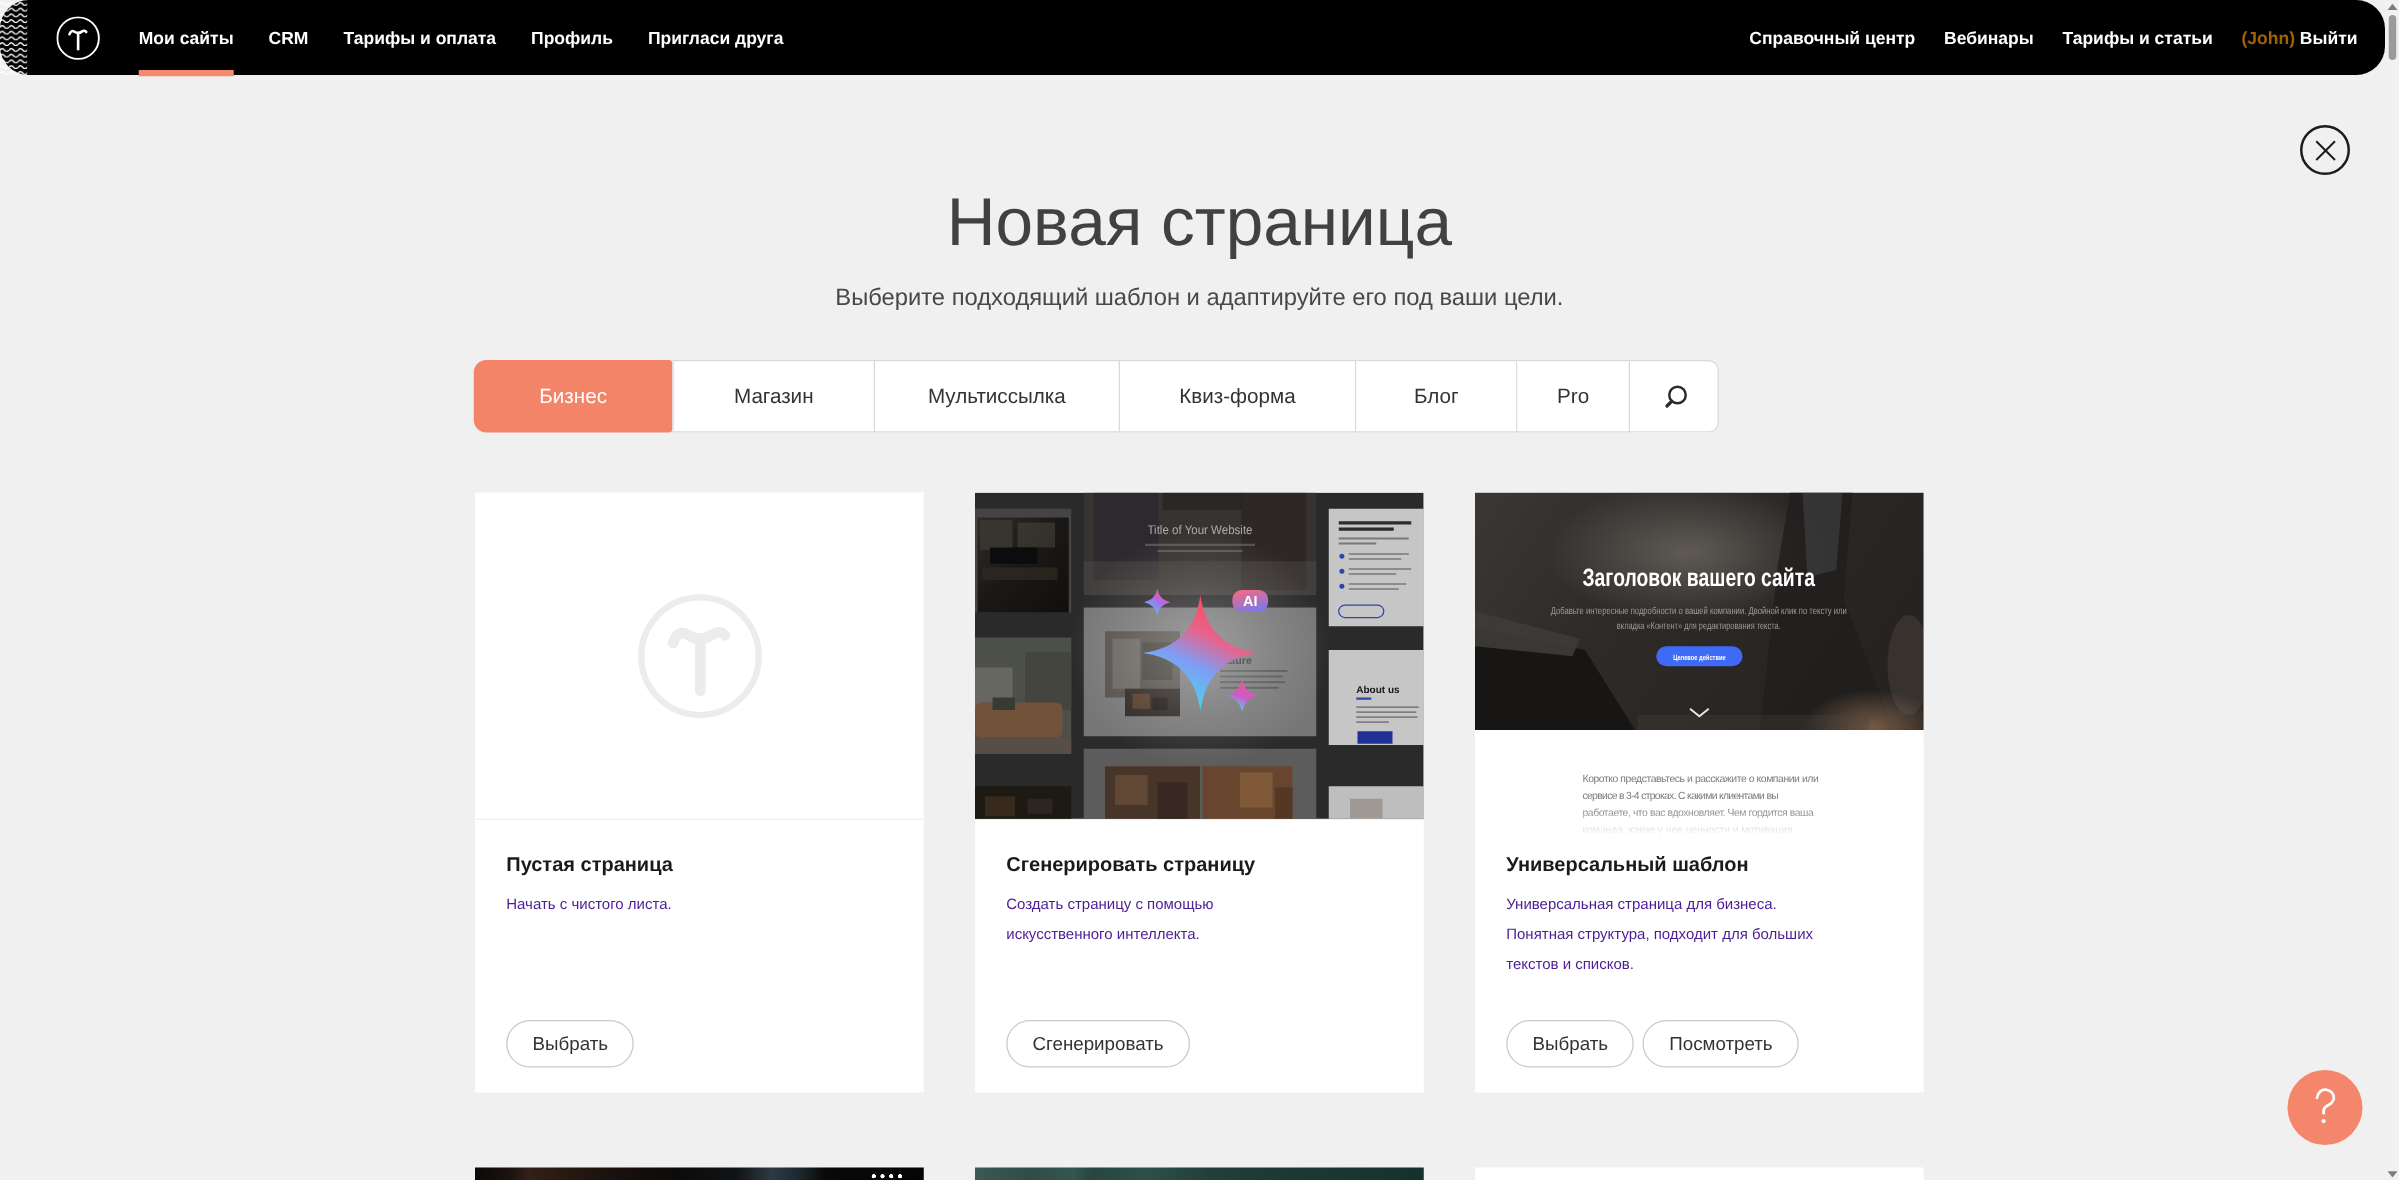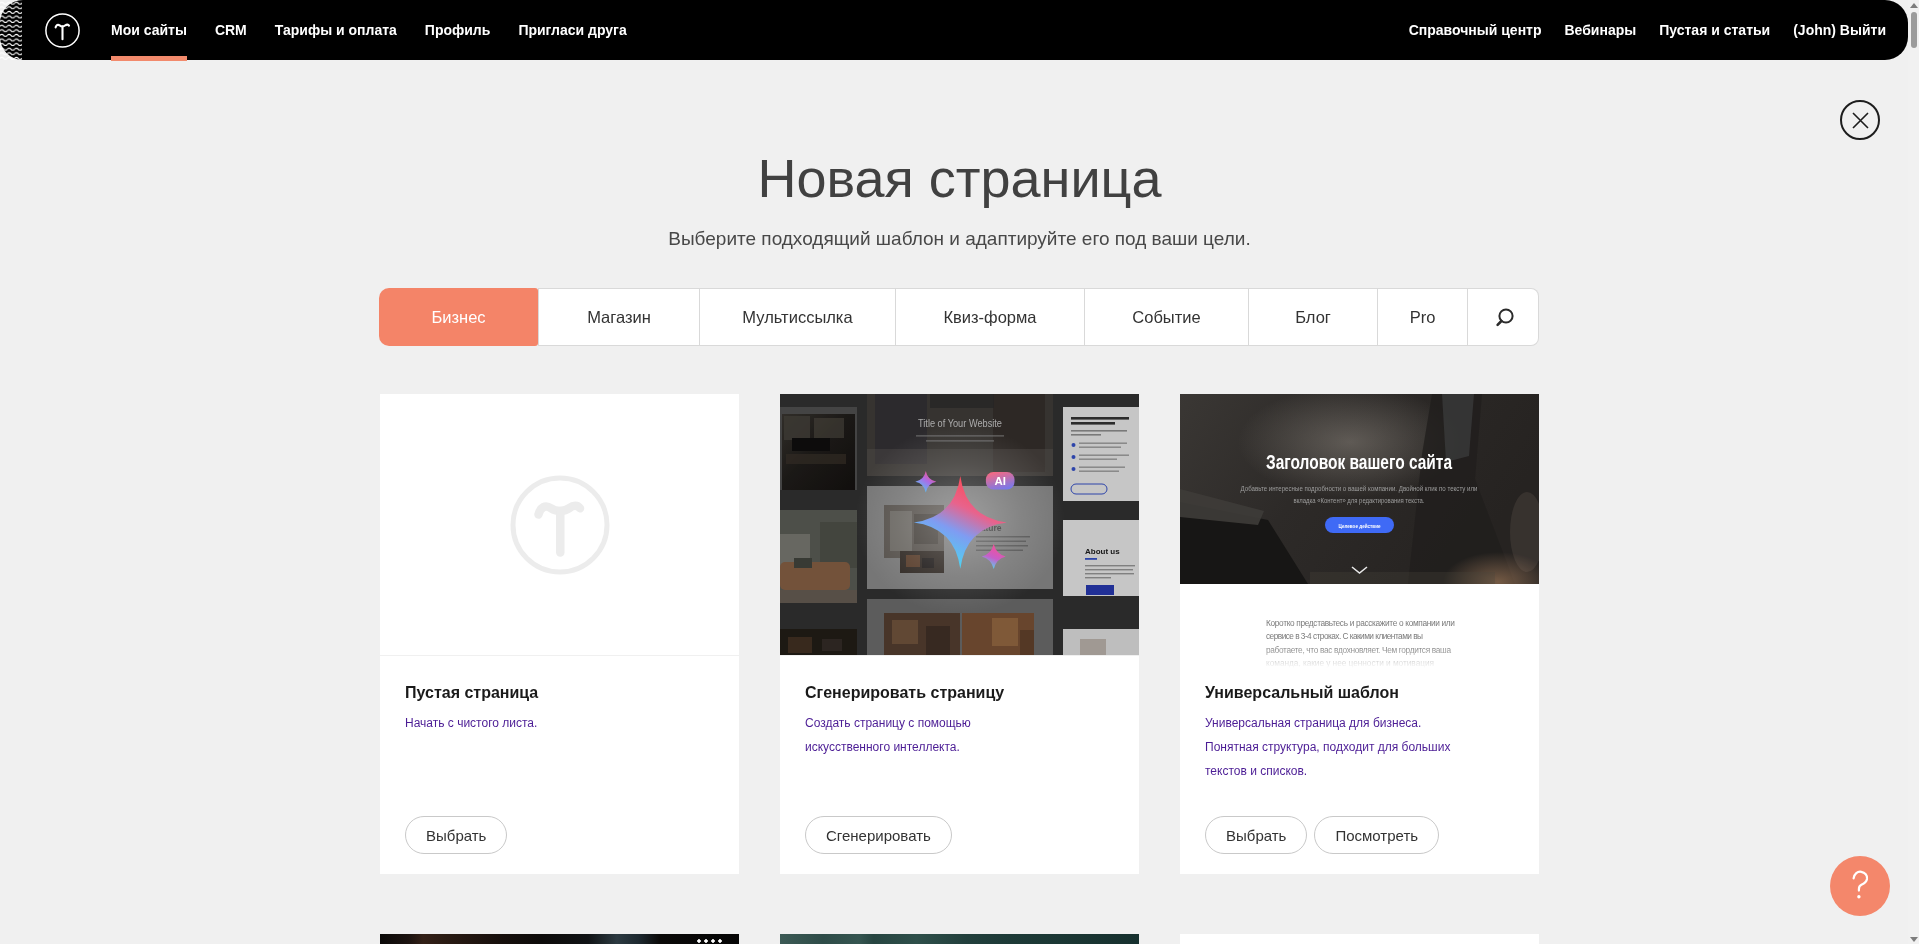--- a/index.html
+++ b/index.html
@@ -11,21 +11,21 @@
 .navbar { position:absolute; left:0; top:0; width:1908px; height:60px; background:#000;border-radius:23px; }
 .zigzag { position:absolute; left:0; top:0; }
 .logo { position:absolute; left:45px; top:13px; }
 .nav-left { position:absolute; left:111px; top:0; height:60px; display:flex; }
 .nav-right { position:absolute; right:22px; top:0; height:52px; display:flex; }
 .nav-item { position:relative; height:60px; line-height:60px; color:#fff; font-size:14px;
   font-weight:bold; margin-right:28px; white-space:nowrap; }
 .nav-right .nav-item { margin-right:0; margin-left:23px; }
 .nav-item.active:after { content:""; position:absolute; left:0; right:0; bottom:-1px; height:5px;
   background:#f28a6c; }
-.john { color:#ffffff; }
+.john { color:#a16207; }
 
 
 .sbar { position:absolute; right:0; top:0; width:11px; height:944px; background:#f1f1f1; }
 .sbar .up { position:absolute; top:3px; left:2px; width:0; height:0;
   border-left:4px solid transparent; border-right:4px solid transparent; border-bottom:5px solid #7d7d7d; }
 .sbar .down { position:absolute; bottom:2px; left:2px; width:0; height:0;
   border-left:4px solid transparent; border-right:4px solid transparent; border-top:5px solid #7d7d7d; }
 .sbar .thumb { position:absolute; top:12px; left:2.5px; width:6px; height:36px; border-radius:3px; background:#9b9b9b; }
 
 
@@ -84,40 +84,39 @@
   <div class="nav-left">
     <div class="nav-item active">Мои сайты</div>
     <div class="nav-item">CRM</div>
     <div class="nav-item">Тарифы и оплата</div>
     <div class="nav-item">Профиль</div>
     <div class="nav-item">Пригласи друга</div>
   </div>
   <div class="nav-right">
     <div class="nav-item">Справочный центр</div>
     <div class="nav-item">Вебинары</div>
-    <div class="nav-item">Пустая и статьи</div>
+    <div class="nav-item">Тарифы и статьи</div>
     <div class="nav-item"><span class="john">(John)</span> Выйти</div>
   </div>
 </div>
 
 <div class="close">
   <svg width="17" height="17" viewBox="0 0 17 17">
     <path d="M1 1 L16 16 M16 1 L1 16" stroke="#1d1d1d" stroke-width="1.6"></path>
   </svg>
 </div>
 
 <div class="h1">Новая страница</div>
 <div class="sub">Выберите подходящий шаблон и адаптируйте его под ваши цели.</div>
 
 <div class="tabs">
   <div class="tab active" style="width:159px;">Бизнес</div>
   <div class="tab first" style="width:162px;">Магазин</div>
   <div class="tab" style="width:196px;">Мультиссылка</div>
   <div class="tab" style="width:189px;">Квиз-форма</div>
-  <div class="tab" style="width:164px;">Событие</div>
   <div class="tab" style="width:129px;">Блог</div>
   <div class="tab" style="width:90px;">Pro</div>
   <div class="tab last" style="width:71px;">
     <svg width="22" height="22" viewBox="0 0 22 22">
       <circle cx="14" cy="10" r="6.6" fill="none" stroke="#2b2b2b" stroke-width="2"></circle>
       <path d="M9.4 15 L5.6 18.8" stroke="#2b2b2b" stroke-width="2.6" stroke-linecap="round"></path>
     </svg>
   </div>
 </div>
 

